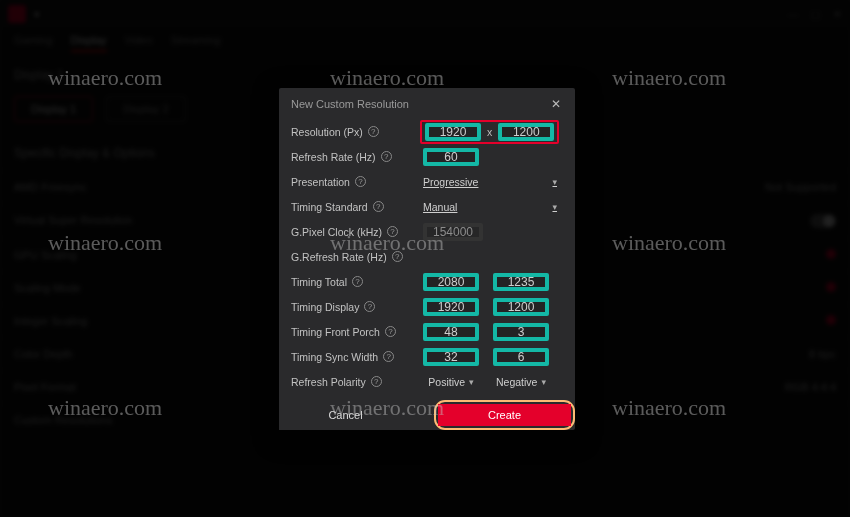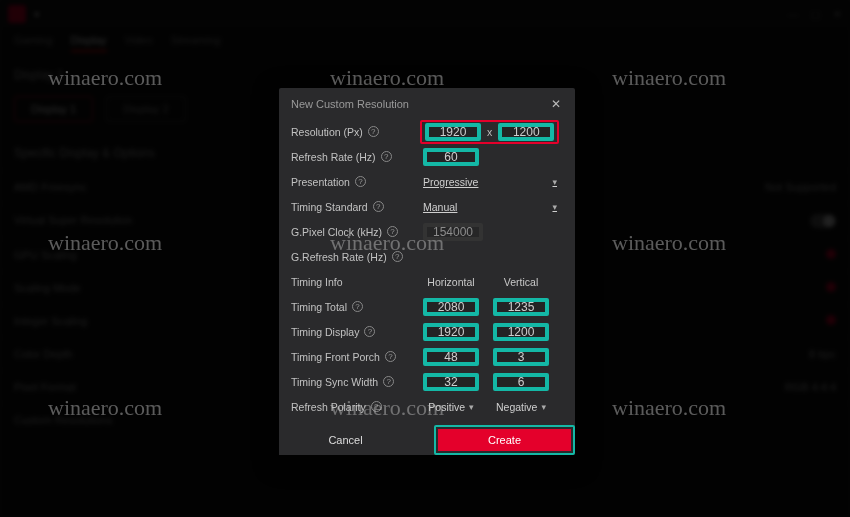--- a/index.html
+++ b/index.html
@@ -114,21 +114,21 @@
   .footer {
     display: flex; margin-top: 6px;
     height: 30px;
   }
   .btn {
     flex: 1; display:flex; align-items:center; justify-content:center;
     font-size: 11px; cursor: pointer;
   }
   .btn-cancel { background: #2a2a2c; color: #ddd; }
   .btn-create-wrap {
-    flex: 1; border: 2px solid #14b8a6; border-radius: 2px;
+    flex: 1; border: 2px solid #fdba74; border-radius: 11px;
     padding: 2px;
     margin-left: 22px;
   }
   .btn-create {
     width: 100%; height: 100%;
     background: #e4002b; color: #fff;
     display:flex; align-items:center; justify-content:center;
   }
 
   
@@ -262,29 +262,20 @@
       </div>
     </div>
 
     <div class="frow">
       <div class="flabel">
         <span>G.Refresh Rate (Hz)</span>
         <span class="help">?</span>
       </div>
     </div>
 
-    <div class="frow">
-      <div class="flabel">
-        <span>Timing Info</span>
-      </div>
-      <div class="colhdr">
-        <span>Horizontal</span>
-        <span>Vertical</span>
-      </div>
-    </div>
 
     <div class="frow">
       <div class="flabel">
         <span>Timing Total</span>
         <span class="help">?</span>
       </div>
       <div class="pair">
         <input class="inp sm" value="2080" style="">
         <input class="inp sm" value="1235" style="">
       </div>

